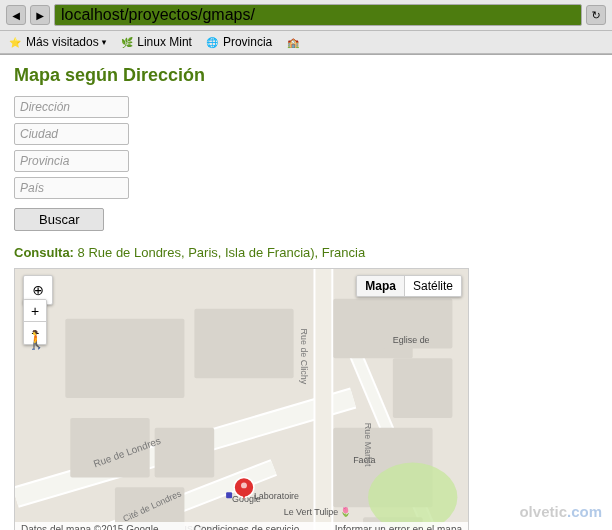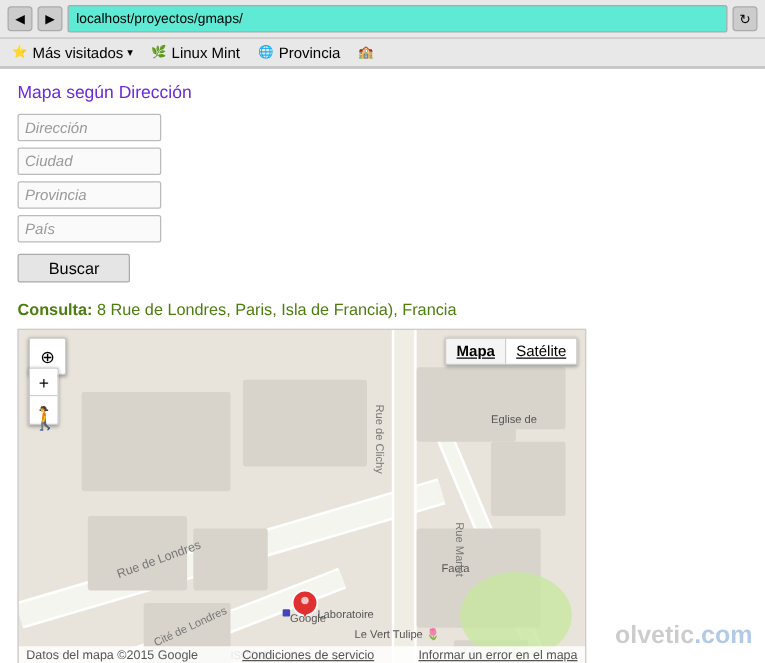--- a/index.html
+++ b/index.html
@@ -24,23 +24,23 @@
       border: 1px solid #aaa;
       border-radius: 3px;
       display: flex; align-items: center; justify-content: center;
       font-size: 10px;
       cursor: pointer;
     }
     .address-bar {
       flex: 1;
       height: 22px;
       border: 1px solid #aaa;
-      background: #5eead4;
+      background: #4d7c0f;
       padding: 4px 6px;
-      font-size: 11px;
+      font-size: 16px;
       border-radius: 2px;
     }
     .refresh-btn {
       width: 20px; height: 20px;
       background: #ccc;
       border: 1px solid #aaa;
       border-radius: 3px;
       display: flex; align-items: center; justify-content: center;
       font-size: 11px;
       cursor: pointer;
@@ -73,24 +73,24 @@
     .dropdown-arrow { font-size: 9px; }
 
     
     .page-content {
       background: white;
       padding: 10px 14px;
       min-height: 460px;
     }
 
     .page-title {
-      font-size: 14px;
-      font-weight: normal;
+      font-size: 18px;
+      font-weight: bold;
       margin-bottom: 10px;
-      color: #6d28d9;
+      color: #4d7c0f;
     }
 
     .form-group {
       margin-bottom: 5px;
     }
     .form-input {
       width: 115px;
       height: 22px;
       border: 1px solid #bbb;
       padding: 2px 5px;
@@ -145,21 +145,20 @@
       border-radius: 2px;
       overflow: hidden;
       box-shadow: 0 1px 3px rgba(0,0,0,0.3);
     }
     .map-type-btn {
       padding: 3px 8px;
       font-size: 12px;
       background: white;
       cursor: pointer;
       border: none;
-      text-decoration: underline;
     }
     .map-type-btn.active { background: #f5f5f5; font-weight: bold; }
     .map-type-btn:not(:last-child) { border-right: 1px solid #ccc; }
 
     .zoom-controls {
       position: absolute;
       top: 30px;
       left: 8px;
       display: flex;
       flex-direction: column;
@@ -213,21 +212,21 @@
       display: flex;
       justify-content: space-between;
       align-items: center;
     }
 
     
     .watermark {
       position: fixed;
       bottom: 10px;
       right: 10px;
-      font-size: 20px;
+      font-size: 15px;
       font-weight: bold;
       color: rgba(0,0,0,0.15);
       z-index: 100;
     }
     .watermark span { color: rgba(0,100,200,0.25); }
   </style>
 </head>
 <body>
 
 <div class="browser-chrome">

